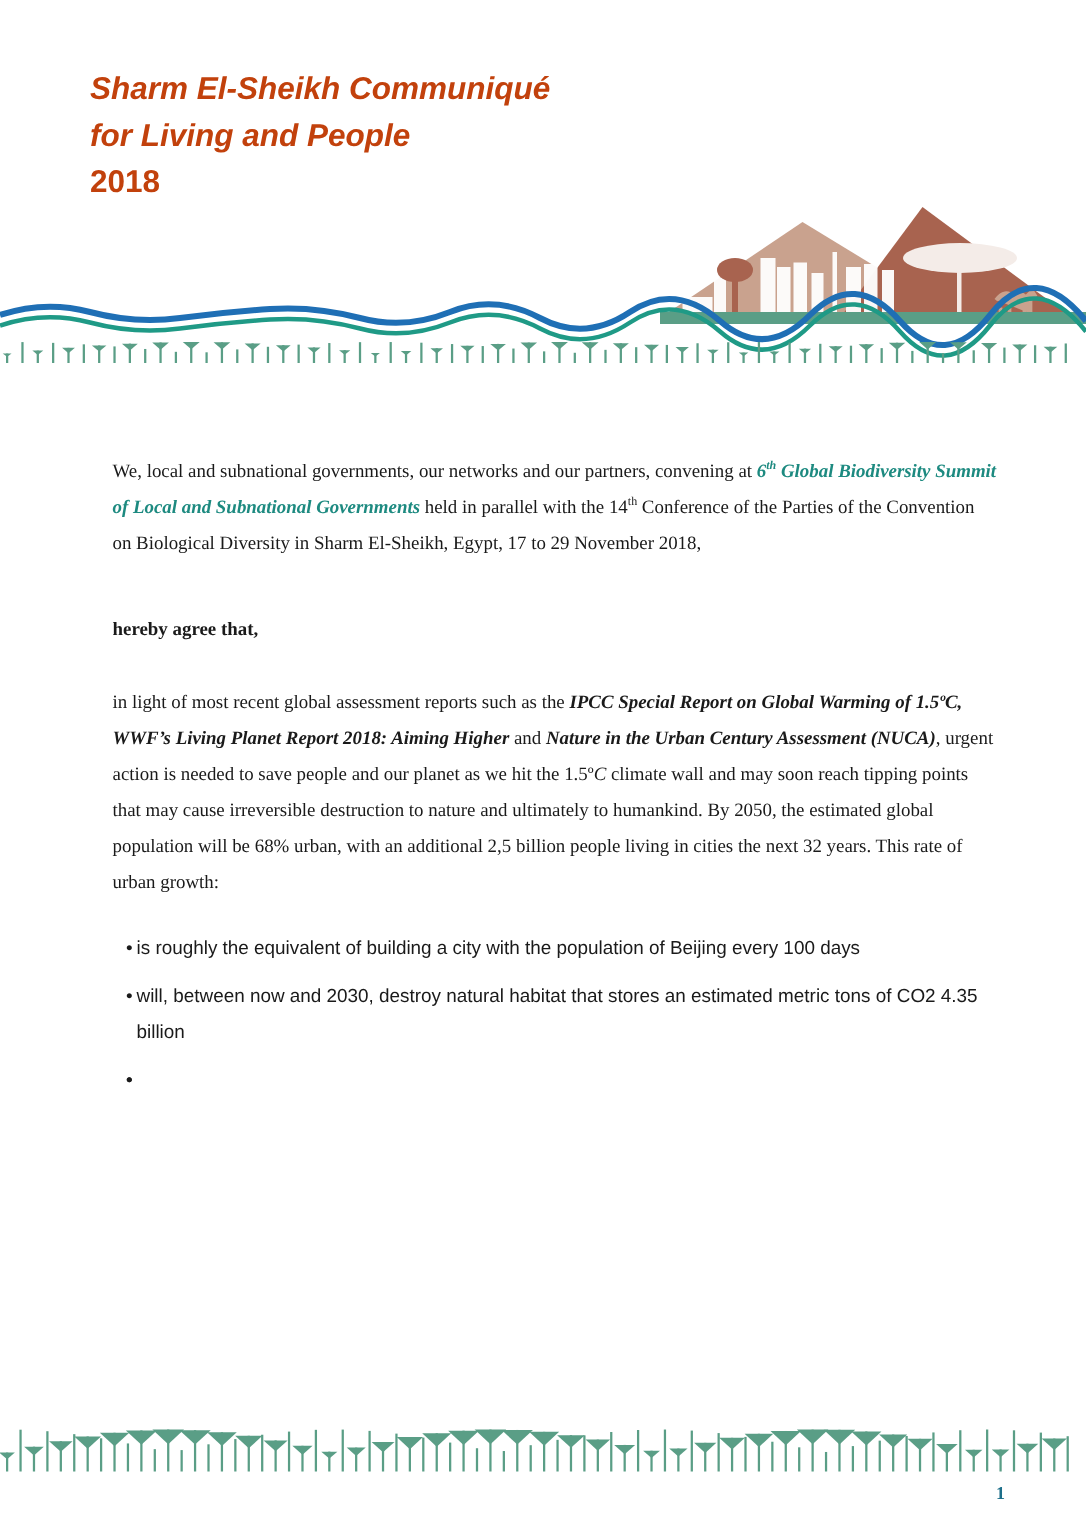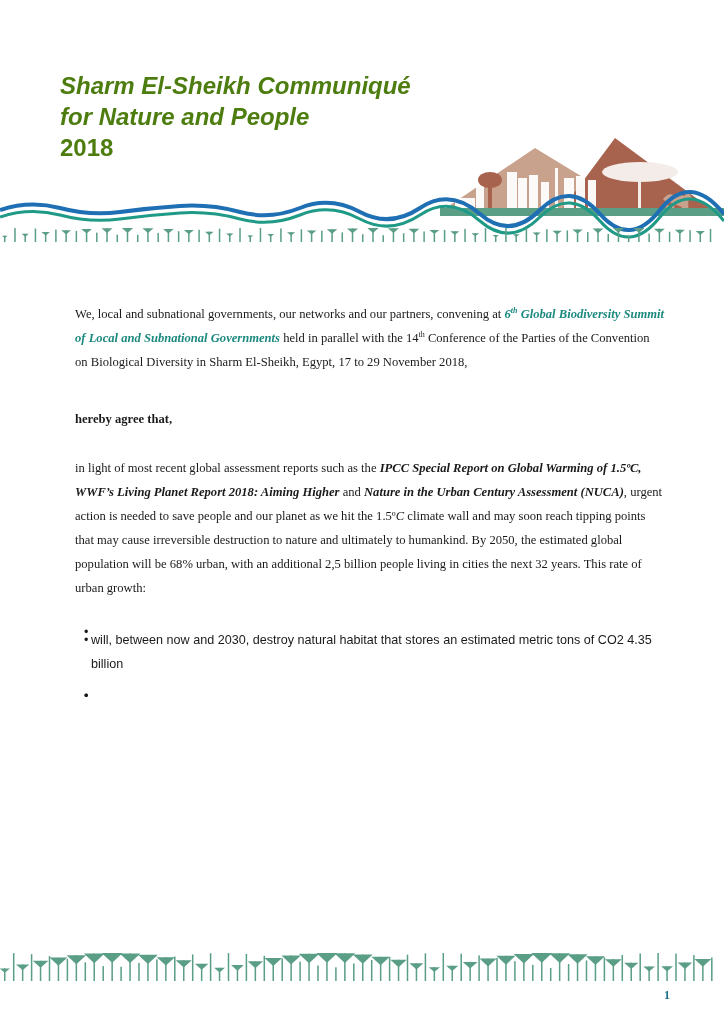--- a/index.html
+++ b/index.html
@@ -1,19 +1,19 @@
 <!DOCTYPE html>
 <html><head>
 <meta charset="utf-8">
 <style>
   html, body { margin: 0; padding: 0; background: #ffffff; }
   body { width: 724px; height: 1024px; position: relative; overflow: hidden;
          font-family: "Liberation Sans", sans-serif; color: #1a1a1a; }
-  .title { position: absolute; left: 60px; top: 70px; color: #4d7c0f;
-           font-size: 24px; font-weight: bold; font-style: italic; line-height: 31px; }
+  .title { position: absolute; left: 60px; top: 44px; color: #c2410c;
+           font-size: 21px; font-weight: bold; font-style: italic; line-height: 31px; }
   .title .year { font-style: normal; }
   .banner { position: absolute; left: 0; top: 120px; width: 724px; height: 130px; }
   .footer-plants { position: absolute; left: 0; top: 935px; width: 724px; height: 50px; }
   .page-num { position: absolute; left: 664px; top: 988px; font-size: 12px; color: #1d6f8a;
               font-family: "Liberation Serif", serif; font-weight: bold; }
   .body-text { position: absolute; left: 75px; width: 590px; font-size: 12.6px; line-height: 24px; font-family: Liberation Serif, serif; }
   .p1 { top: 302px; }
   .p2 { top: 407px; font-weight: bold; }
   .p3 { top: 456px; }
   .teal { color: #1d8a80; font-weight: bold; font-style: italic; }
@@ -23,21 +23,21 @@
   .bullets { position: absolute; left: 75px; top: 620px; width: 590px; font-size: 12.6px; line-height: 24px;
              margin: 0; padding: 0; list-style: none; }
   .bullets li { position: relative; padding-left: 16px; margin-bottom: 8px; }
   .bullets li .dot { position: absolute; left: 9px; top: 0; }
 </style>
 </head>
 <body>
 
 <div class="title">
   <div>Sharm El-Sheikh Communiqué</div>
-  <div>for Nature and People</div>
+  <div>for Living and People</div>
   <div class="year">2018</div>
 </div>
 
 <svg class="banner" viewBox="0 0 724 130" preserveAspectRatio="none">
 
   <polygon points="440,92 535,28 640,92" fill="#c9a28e"></polygon>
   <polygon points="560,92 615,18 715,92" fill="#a8634f"></polygon>
 
   <g fill="#ffffff" opacity="0.95">
     <rect x="476" y="65" width="8" height="27"></rect>
@@ -177,21 +177,21 @@
   <span>We, local and subnational governments, our networks and our partners, convening at </span><span class="teal"><span>6</span><sup>th</sup><span> Global Biodiversity Summit of Local and Subnational Governments</span></span><span> held in parallel with the 14</span><sup>th</sup><span> Conference of the Parties of the Convention on Biological Diversity in Sharm El-Sheikh, Egypt, 17 to 29 November 2018,</span>
 </div>
 
 <div class="body-text p2">hereby agree that,</div>
 
 <div class="body-text p3">
   <span>in light of most recent global assessment reports such as the </span><span class="bi">IPCC Special Report on Global Warming of 1.5ºC, WWF’s Living Planet Report 2018: Aiming Higher</span><span> and </span><span class="bi">Nature in the Urban Century Assessment (NUCA)</span><span>, urgent action is needed to save people and our planet as we hit the 1.5º</span><span class="it">C</span><span> climate wall and may soon reach tipping points that may cause irreversible destruction to nature and ultimately to humankind. By 2050, the estimated global population will be 68% urban, with an additional 2,5 billion people living in cities the next 32 years. This rate of urban growth:</span>
 </div>
 
 <ul class="bullets">
-  <li><span class="dot">•</span></li>
+  <li><span class="dot">•</span><span class="txt">is roughly the equivalent of building a city with the population of Beijing every 100 days</span></li>
   <li><span class="dot">•</span><span class="txt">will, between now and 2030, destroy natural habitat that stores an estimated metric tons of CO2 4.35 billion</span></li>
   <li><span class="dot">•</span></li>
   <li><span class="dot">•</span></li>
 </ul>
 
 <svg class="footer-plants" viewBox="0 0 724 50" preserveAspectRatio="none">
   <g id="footPlants" fill="#5a9e86">
       <rect x="4" y="33.4" width="1.5" height="12.6"></rect>
       <path d="M-0.40999999999999925,33.4 L4.75,37.809999999999995 L9.91,33.4 Z"></path>
       <rect x="12.95" y="18.128361919031985" width="1.5" height="27.871638080968015"></rect>

